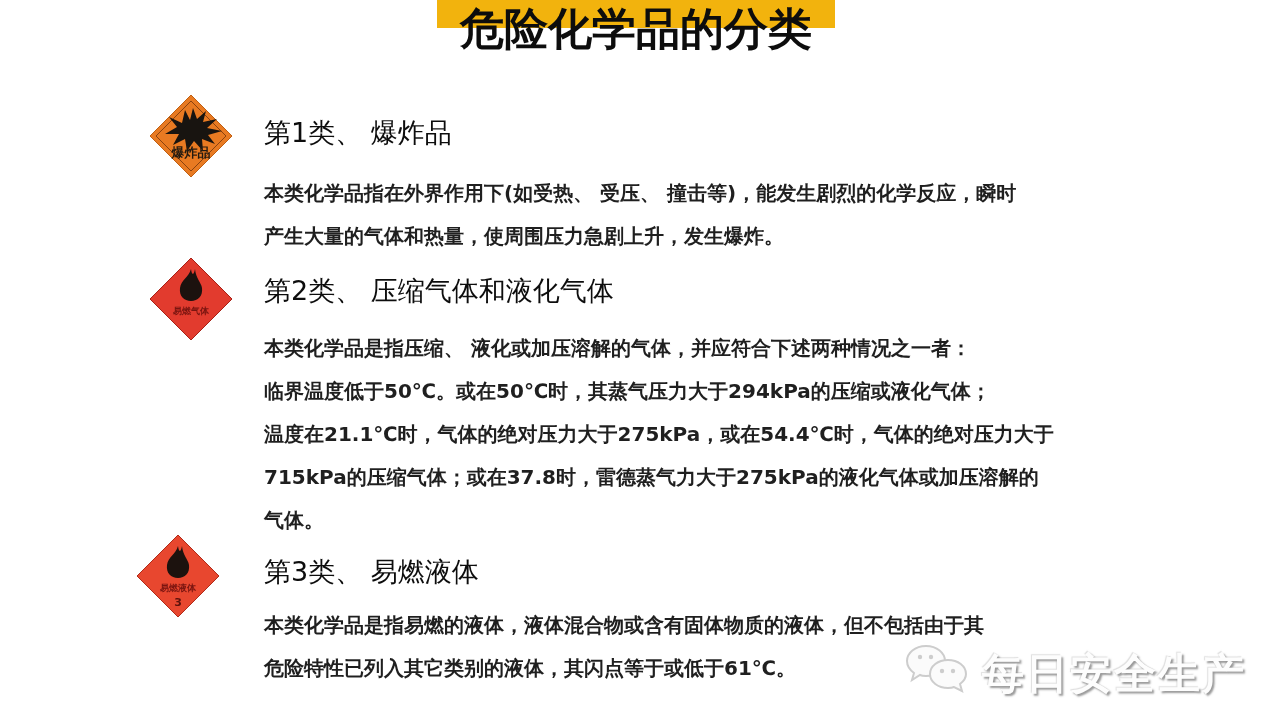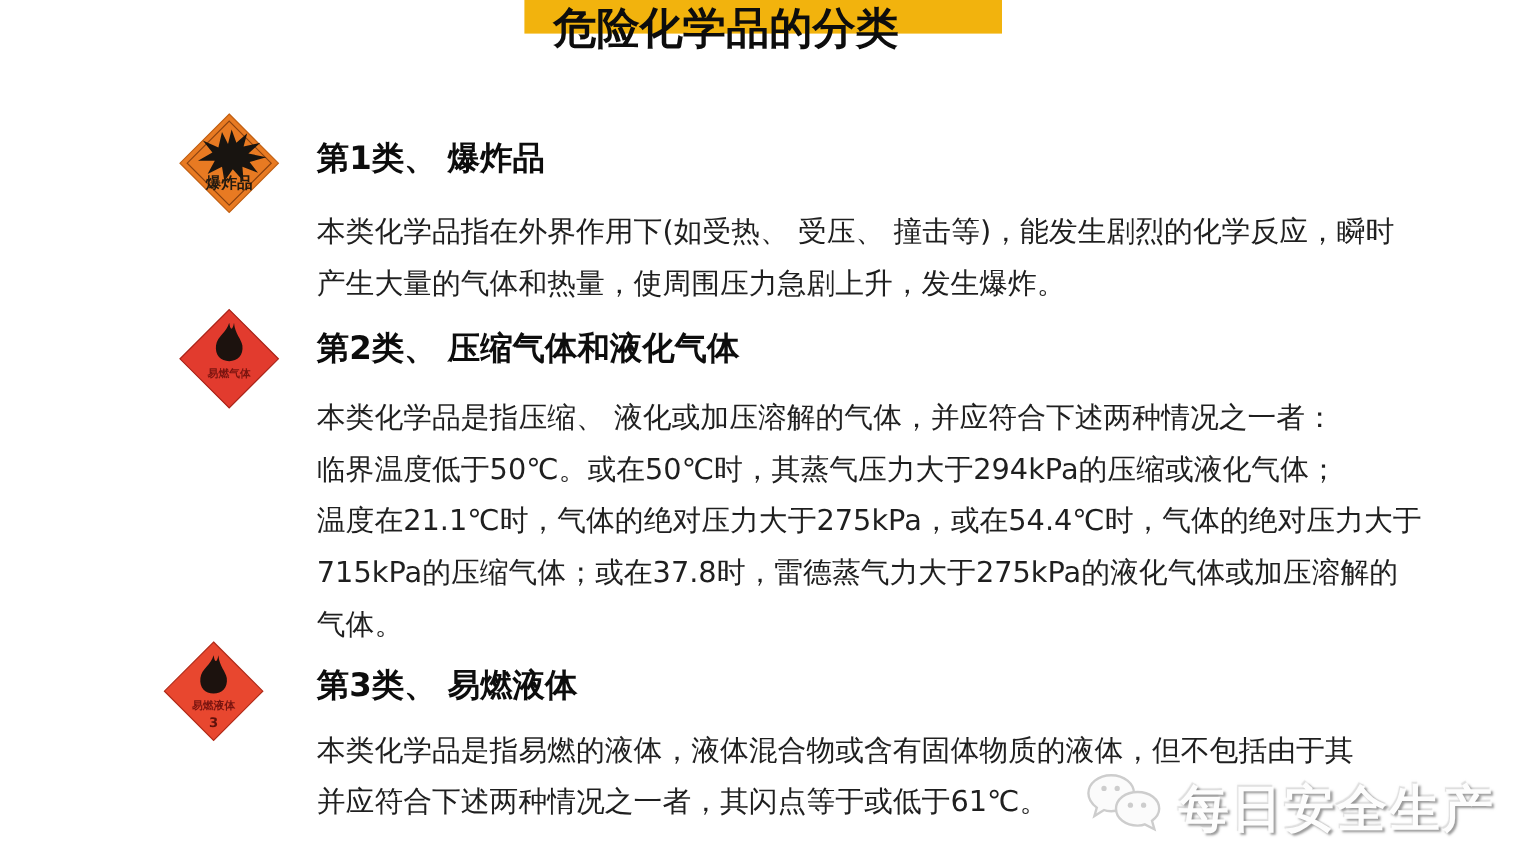--- a/index.html
+++ b/index.html
@@ -5,41 +5,41 @@
   * { margin: 0; padding: 0; box-sizing: border-box; }
   html, body { width: 1280px; height: 720px; background: #ffffff; overflow: hidden; }
   body { position: relative; font-family: "DejaVu Sans", "Liberation Sans", sans-serif; color: #1a1a1a; }
 
   
   .banner {
     position: absolute; left: 437px; top: 0; width: 398px; height: 28px;
     background: #F2B30D;
   }
   .slide-title {
-    position: absolute; left: 461px; top: 6px; width: 398px;
-    font-size: 36px; font-weight: 800; line-height: 1.05;
+    position: absolute; left: 437px; top: 6px; width: 398px;
+    text-align: center; font-size: 44px; font-weight: 800; line-height: 1.05;
     color: #0d0d0d; letter-spacing: 0; white-space: nowrap;
   }
 
   
   .icon-wrap { position: absolute; width: 84px; height: 84px; text-align: right; }
   .icon1 { left: 149px; top: 94px; }
   .icon2 { left: 149px; top: 257px; }
   .icon3 { left: 136px; top: 534px; }
 
   .section-heading {
-    position: absolute; left: 264px; font-size: 27px; font-weight: 700;
+    position: absolute; left: 264px; font-size: 27px; font-weight: 400;
     color: #0d0d0d; white-space: nowrap; line-height: 1.1;
   }
   .h1 { top: 118px; }
   .h2 { top: 276px; }
   .h3 { top: 557px; }
 
   .para {
-    position: absolute; left: 264px; font-size: 24px; font-weight: 400;
+    position: absolute; left: 264px; font-size: 20px; font-weight: 700;
     color: #1f1f1f; line-height: 43px;
   }
   .p1 { top: 172px; }
   .p2 { top: 327px; }
   .p3 { top: 604px; }
   .para .line { white-space: nowrap; }
 
   
   .watermark {
     position: absolute; right: 34px; bottom: 18px;
@@ -93,21 +93,21 @@
   <svg width="84" height="84" viewBox="0 0 84 84">
     <polygon points="42,1 83,42 42,83 1,42" fill="#E8472F" stroke="#b02a18" stroke-width="1"></polygon>
     <path d="M42 12 C40 20 32 23 31 31 C30 39 35 44 42 44 C49 44 54 39 53 31 C52 25 47 22 46 12 C45 18 43 19 42 12 Z" fill="#1c120e"></path>
     <text x="42" y="57" text-anchor="middle" font-size="9" font-weight="bold" fill="#7a1510">易燃液体</text>
     <text x="42" y="72" text-anchor="middle" font-size="11" font-weight="bold" fill="#5f120c">3</text>
   </svg>
 </div>
 <div class="section-heading h3">第3类、 易燃液体</div>
 <div class="para p3">
   <div class="line">本类化学品是指易燃的液体，液体混合物或含有固体物质的液体，但不包括由于其</div>
-  <div class="line">并应符合下述两种情况之一者，其闪点等于或低于61℃。</div>
+  <div class="line">危险特性已列入其它类别的液体，其闪点等于或低于61℃。</div>
 </div>
 
 <div class="watermark">
   <svg width="72" height="62" viewBox="0 0 72 62">
     <g stroke="#cdcdcd" stroke-width="2" fill="#fbfbfb">
       <path d="M26 6 C15 6 7 13 7 21 C7 26 10 30 14 33 L12 40 L20 35 C22 36 24 36 26 36 C37 36 45 29 45 21 C45 13 37 6 26 6 Z"></path>
       <path d="M48 20 C38 20 30 26 30 34 C30 42 38 48 48 48 C50 48 52 48 54 47 L62 51 L60 44 C64 41 66 38 66 34 C66 26 58 20 48 20 Z"></path>
     </g>
     <circle cx="20" cy="17" r="2.2" fill="#cdcdcd"></circle>
     <circle cx="31" cy="17" r="2.2" fill="#cdcdcd"></circle>

